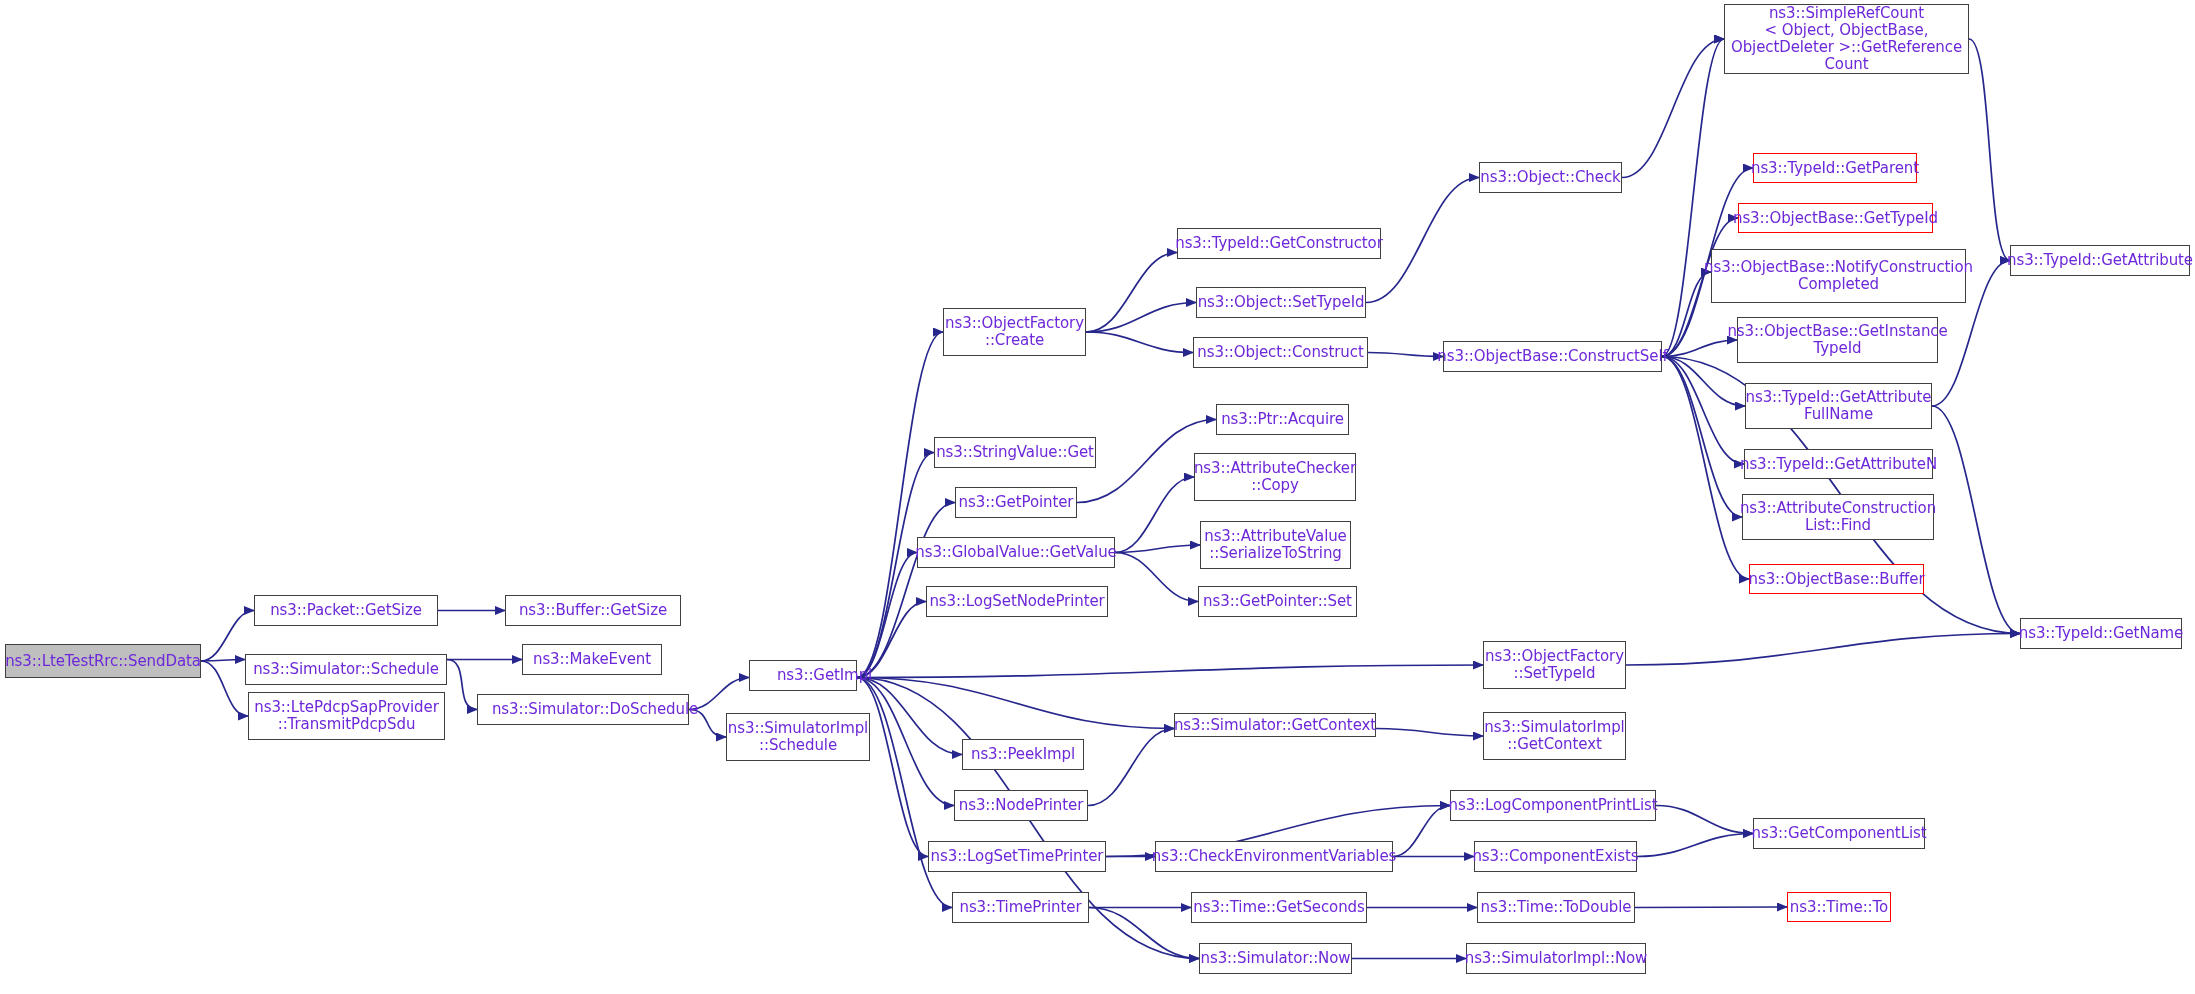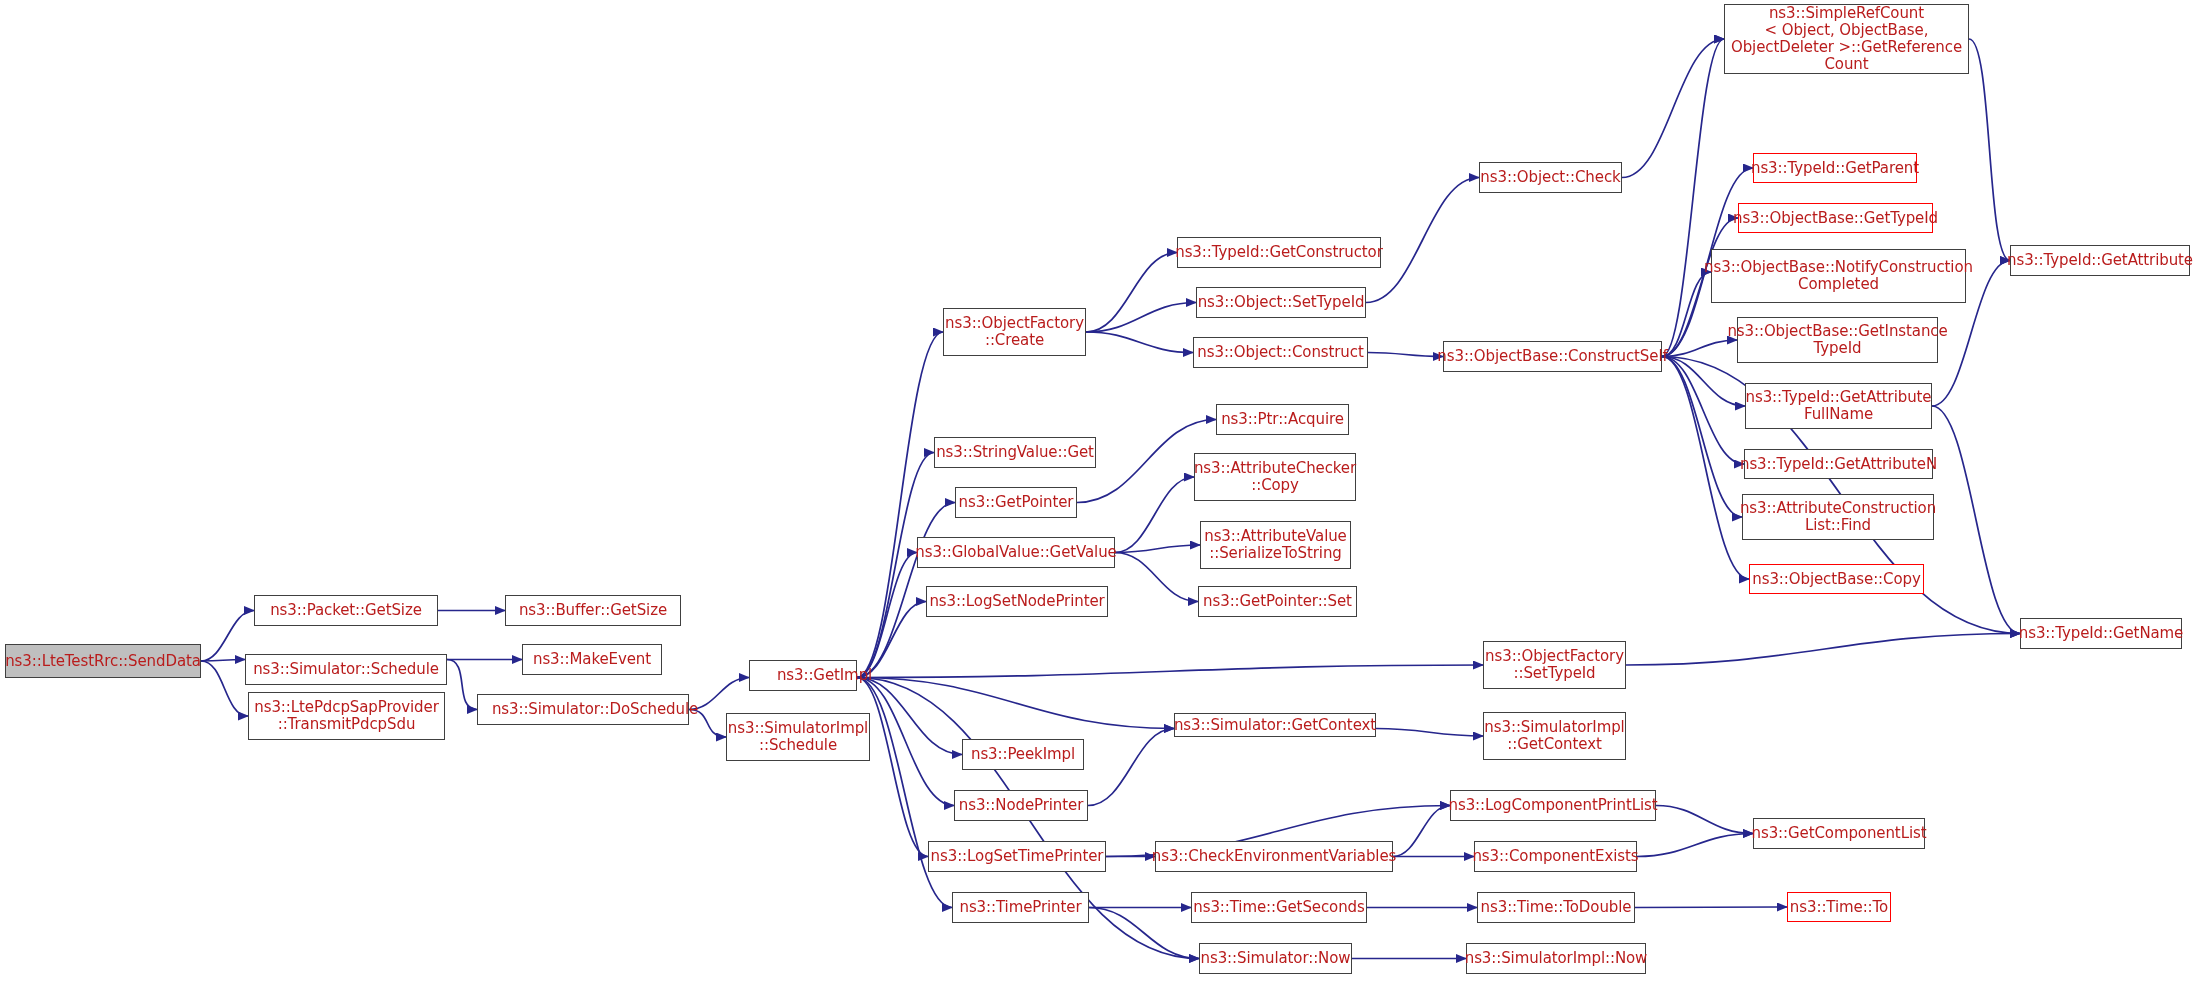--- a/index.html
+++ b/index.html
@@ -4,21 +4,21 @@
 <style>
   html,body{margin:0;padding:0;background:#ffffff;}
   body{font-family:"DejaVu Sans","Liberation Sans",sans-serif;}
   #canvas{position:relative;width:2195px;height:994px;background:#ffffff;overflow:hidden;}
   #edges{position:absolute;left:0;top:0;width:2195px;height:994px;pointer-events:none;}
   .node{
     position:absolute;
     box-sizing:border-box;
     border:1px solid #404040;
     background:#ffffff;
-    color:#b91c1c;
+    color:#6d28d9;
     display:flex;
     align-items:center;
     justify-content:center;
     text-align:center;
     line-height:1.12;
     font-size:15px;
     letter-spacing:-0.1px;
     white-space:pre-line;
     padding:1px 4px;
   }
@@ -109,21 +109,21 @@
     <div class="node" style="left: 943px; top: 308px; width: 143px; height: 48px;">ns3::ObjectFactory
 ::Create</div>
     <div class="node" style="left: 934px; top: 437px; width: 162px; height: 31px;">ns3::StringValue::Get</div>
     <div class="node" style="left: 955px; top: 487px; width: 122px; height: 31px;">ns3::GetPointer</div>
     <div class="node" style="left: 917px; top: 537px; width: 198px; height: 31px;">ns3::GlobalValue::GetValue</div>
     <div class="node" style="left: 926px; top: 586px; width: 182px; height: 31px;">ns3::LogSetNodePrinter</div>
     <div class="node" style="left: 962px; top: 739px; width: 122px; height: 31px;">ns3::PeekImpl</div>
     <div class="node" style="left: 954px; top: 790px; width: 134px; height: 31px;">ns3::NodePrinter</div>
     <div class="node" style="left: 928px; top: 841px; width: 178px; height: 31px;">ns3::LogSetTimePrinter</div>
     <div class="node" style="left: 952px; top: 892px; width: 137px; height: 31px;">ns3::TimePrinter</div>
-    <div class="node" style="left: 1177px; top: 237px; width: 204px; height: 31px;">ns3::TypeId::GetConstructor</div>
+    <div class="node" style="left: 1177px; top: 228px; width: 204px; height: 31px;">ns3::TypeId::GetConstructor</div>
     <div class="node" style="left: 1196px; top: 287px; width: 170px; height: 31px; text-align: center;">ns3::Object::SetTypeId</div>
     <div class="node" style="left: 1193px; top: 337px; width: 175px; height: 31px;">ns3::Object::Construct</div>
     <div class="node" style="left: 1216px; top: 404px; width: 133px; height: 31px;">ns3::Ptr::Acquire</div>
     <div class="node" style="left: 1194px; top: 453px; width: 162px; height: 48px;">ns3::AttributeChecker
 ::Copy</div>
     <div class="node" style="left: 1200px; top: 521px; width: 151px; height: 48px;">ns3::AttributeValue
 ::SerializeToString</div>
     <div class="node" style="left: 1198px; top: 586px; width: 159px; height: 31px;">ns3::GetPointer::Set</div>
     <div class="node" style="left: 1174px; top: 713px; width: 202px; height: 24px;">ns3::Simulator::GetContext</div>
     <div class="node" style="left: 1155px; top: 841px; width: 238px; height: 31px;">ns3::CheckEnvironmentVariables</div>
@@ -147,18 +147,18 @@
     <div class="node red" style="left: 1738px; top: 203px; width: 195px; height: 30px;">ns3::ObjectBase::GetTypeId</div>
     <div class="node" style="left: 1711px; top: 249px; width: 255px; height: 54px;">ns3::ObjectBase::NotifyConstruction
 Completed</div>
     <div class="node" style="left: 1737px; top: 317px; width: 201px; height: 46px;">ns3::ObjectBase::GetInstance
 TypeId</div>
     <div class="node" style="left: 1745px; top: 383px; width: 187px; height: 46px;">ns3::TypeId::GetAttribute
 FullName</div>
     <div class="node" style="left: 1744px; top: 449px; width: 189px; height: 30px;">ns3::TypeId::GetAttributeN</div>
     <div class="node" style="left: 1742px; top: 494px; width: 192px; height: 46px;">ns3::AttributeConstruction
 List::Find</div>
-    <div class="node red" style="left: 1749px; top: 564px; width: 175px; height: 30px;">ns3::ObjectBase::Copy</div>
+    <div class="node red" style="left: 1749px; top: 564px; width: 175px; height: 30px;">ns3::ObjectBase::Buffer</div>
     <div class="node" style="left: 1753px; top: 818px; width: 172px; height: 31px;">ns3::GetComponentList</div>
     <div class="node red" style="left: 1787px; top: 892px; width: 104px; height: 30px;">ns3::Time::To</div>
     <div class="node" style="left: 2010px; top: 245px; width: 180px; height: 31px;">ns3::TypeId::GetAttribute</div>
     <div class="node" style="left: 2020px; top: 618px; width: 162px; height: 31px;">ns3::TypeId::GetName</div>
   </div>
 
 </body></html>

